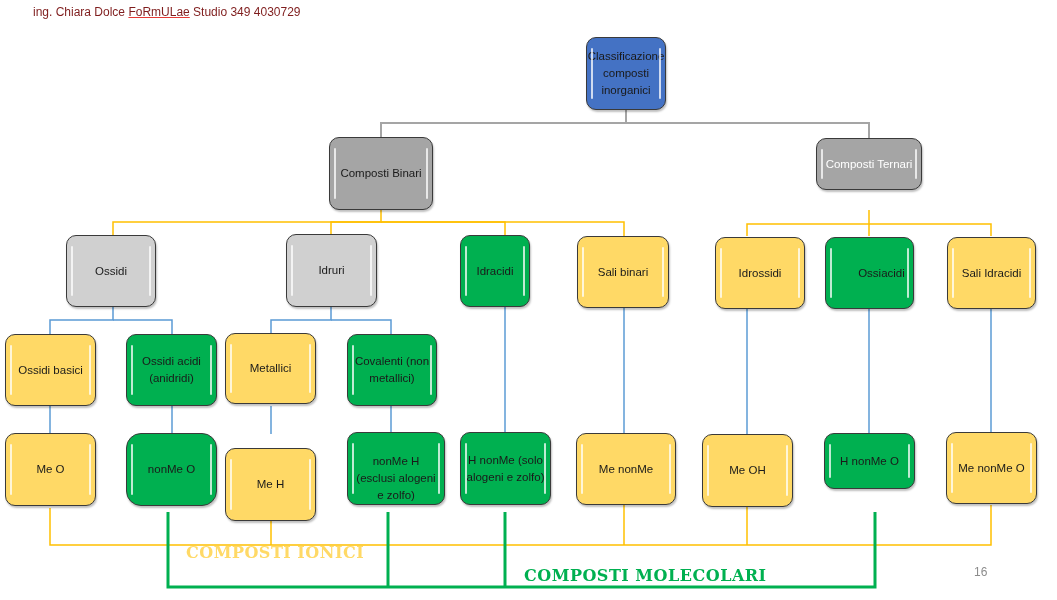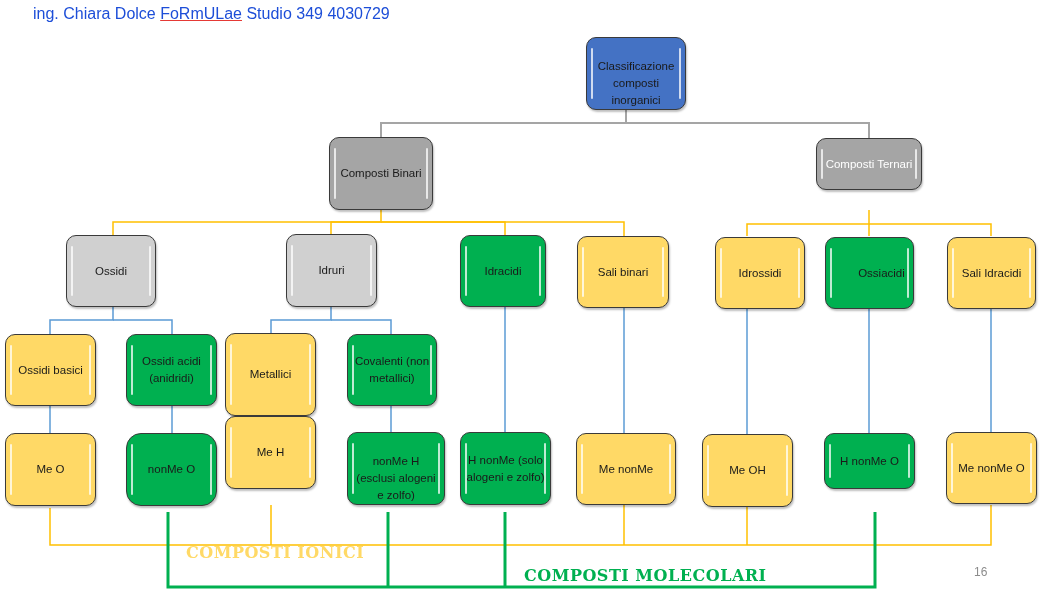--- a/index.html
+++ b/index.html
@@ -1,18 +1,18 @@
 <!DOCTYPE html>
 <html><head>
 <meta charset="utf-8">
 <style>
   html, body { margin: 0; padding: 0; background: #ffffff; }
   body { width: 1057px; height: 600px; position: relative; overflow: hidden;
          font-family: "Liberation Sans", sans-serif; }
-  .header { position: absolute; left: 33px; top: 5px; font-size: 16px; color: #1d4ed8; }
+  .header { position: absolute; left: 33px; top: 5px; font-size: 12px; color: #7f1d1d; }
   .header .brand { text-decoration: underline; text-decoration-color: #e53935; }
   .page-num { position: absolute; left: 974px; top: 565px; font-size: 12px; color: #8c8c8c; }
   svg.lines { position: absolute; left: 0; top: 0; }
   .node { position: absolute; box-sizing: border-box; border: 1.5px solid #3a3a3a; border-radius: 10px;
           display: flex; align-items: center; justify-content: center; text-align: center;
           font-size: 11.5px; line-height: 17px; color: #1a1a1a; padding: 0 4px;
           box-shadow: 1px 2px 2px rgba(0,0,0,0.25); }
   .node::before, .node::after { content: ""; position: absolute; top: 10px; bottom: 10px; width: 2px;
           background: rgba(255,255,255,0.75); border-radius: 1px; }
   .node::before { left: 4px; } .node::after { right: 4px; }
@@ -65,38 +65,38 @@
     <line x1="869" y1="306" x2="869" y2="434"></line>
     <line x1="991" y1="306" x2="991" y2="432"></line>
   </g>
   <g fill="none" stroke="#00b050" stroke-width="3">
     <polyline points="168,512 168,587 875,587 875,512"></polyline>
     <line x1="388" y1="512" x2="388" y2="587"></line>
     <line x1="505" y1="512" x2="505" y2="587"></line>
   </g>
 </svg>
 
-<div class="node blue" style="left:586px;top:37px;width:100px;height:73px;align-items:flex-end;">
+<div class="node blue" style="left:586px;top:37px;width:80px;height:73px;">
     <span>Classificazione composti inorganici</span>
   </div>
 
 <div class="node darkgray" style="left:329px;top:137px;width:104px;height:73px;">
     <span>Composti Binari</span>
   </div>
 <div class="node darkgray light-text" style="left:816px;top:138px;width:106px;height:52px;">
     <span>Composti Ternari</span>
   </div>
 
 <div class="node gray" style="left:66px;top:235px;width:90px;height:72px;">
     <span>Ossidi</span>
   </div>
 <div class="node gray" style="left:286px;top:234px;width:91px;height:73px;">
     <span>Idruri</span>
   </div>
-<div class="node green" style="left:460px;top:235px;width:86px;height:72px;">
+<div class="node green" style="left:460px;top:235px;width:70px;height:72px;">
     <span>Idracidi</span>
   </div>
 <div class="node yellow" style="left:577px;top:236px;width:92px;height:72px;">
     <span>Sali binari</span>
   </div>
 <div class="node yellow" style="left:703px;top:237px;width:90px;height:72px;margin-left:12px;">
     <span>Idrossidi</span>
   </div>
 <div class="node green" style="left:825px;top:237px;width:89px;height:72px;padding-left:28px;">
     <span>Ossiacidi</span>
@@ -104,34 +104,34 @@
 <div class="node yellow" style="left:947px;top:237px;width:89px;height:72px;">
     <span>Sali Idracidi</span>
   </div>
 
 <div class="node yellow" style="left:5px;top:334px;width:91px;height:72px;">
     <span>Ossidi basici</span>
   </div>
 <div class="node green" style="left:126px;top:334px;width:91px;height:72px;">
     <span>Ossidi acidi (anidridi)</span>
   </div>
-<div class="node yellow" style="left:225px;top:333px;width:91px;height:83px;">
+<div class="node yellow" style="left:225px;top:333px;width:91px;height:71px;">
     <span>Metallici</span>
   </div>
 <div class="node green" style="left:347px;top:334px;width:90px;height:72px;">
     <span>Covalenti (non metallici)</span>
   </div>
 
 <div class="node yellow" style="left:5px;top:433px;width:91px;height:73px;align-items:center;">
     <span>Me O</span>
   </div>
 <div class="node green" style="left:126px;top:433px;width:91px;height:73px;border-radius:15px;">
     <span>nonMe O</span>
   </div>
-<div class="node yellow" style="left:225px;top:416px;width:91px;height:73px;">
+<div class="node yellow" style="left:225px;top:448px;width:91px;height:73px;">
     <span>Me H</span>
   </div>
 <div class="node green" style="left:347px;top:432px;width:98px;height:73px;align-items:flex-end;">
     <span>nonMe H (esclusi alogeni e zolfo)</span>
   </div>
 <div class="node green" style="left:460px;top:432px;width:91px;height:73px;">
     <span>H nonMe (solo alogeni e zolfo)</span>
   </div>
 <div class="node yellow" style="left:576px;top:433px;width:100px;height:72px;">
     <span>Me nonMe</span>

